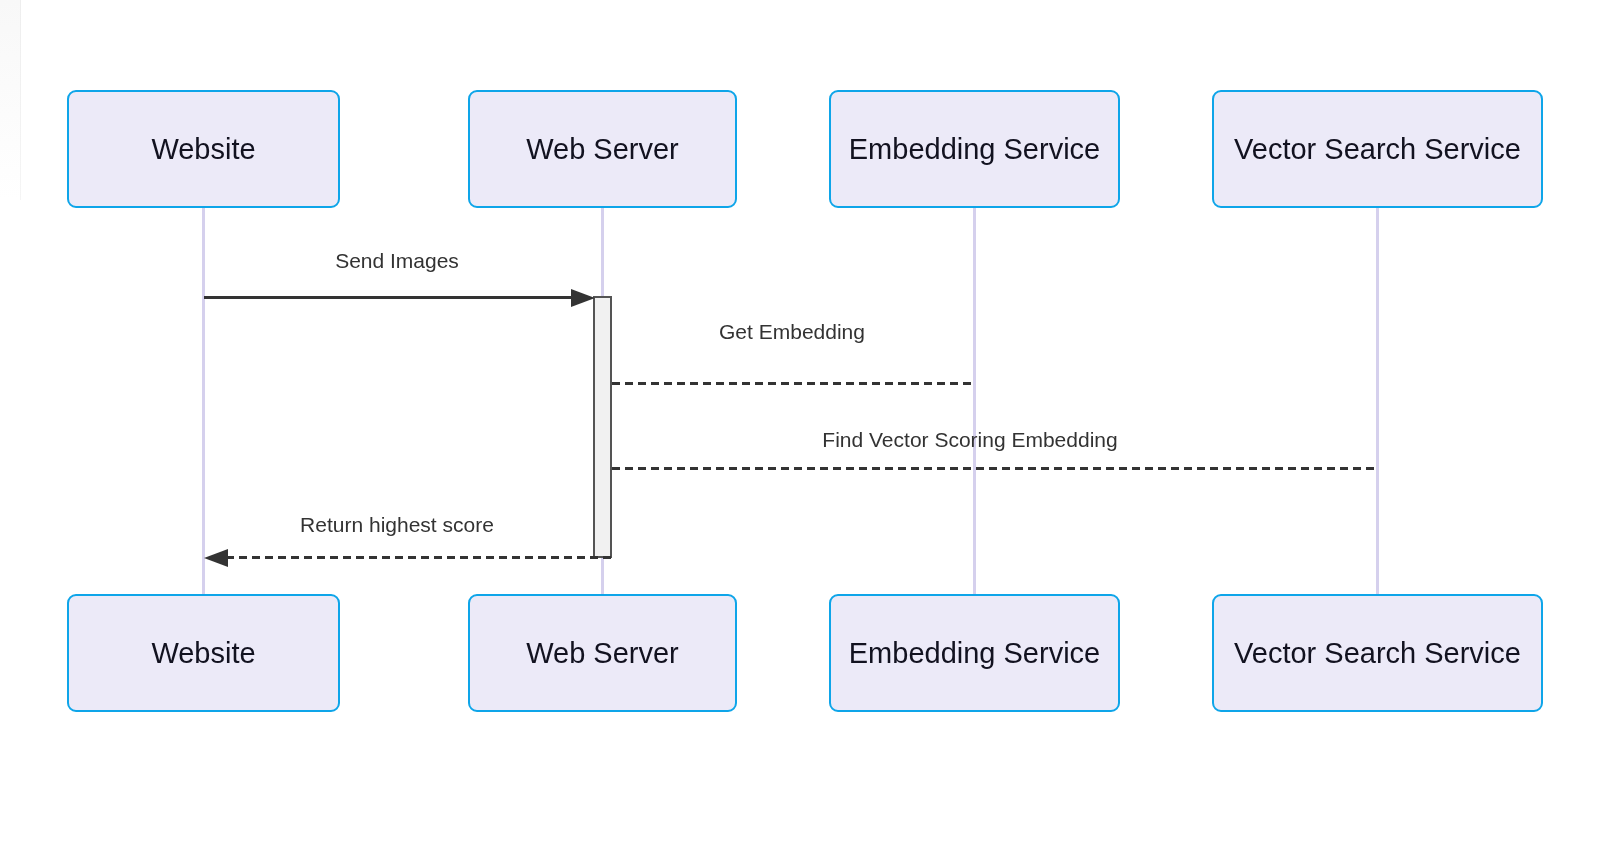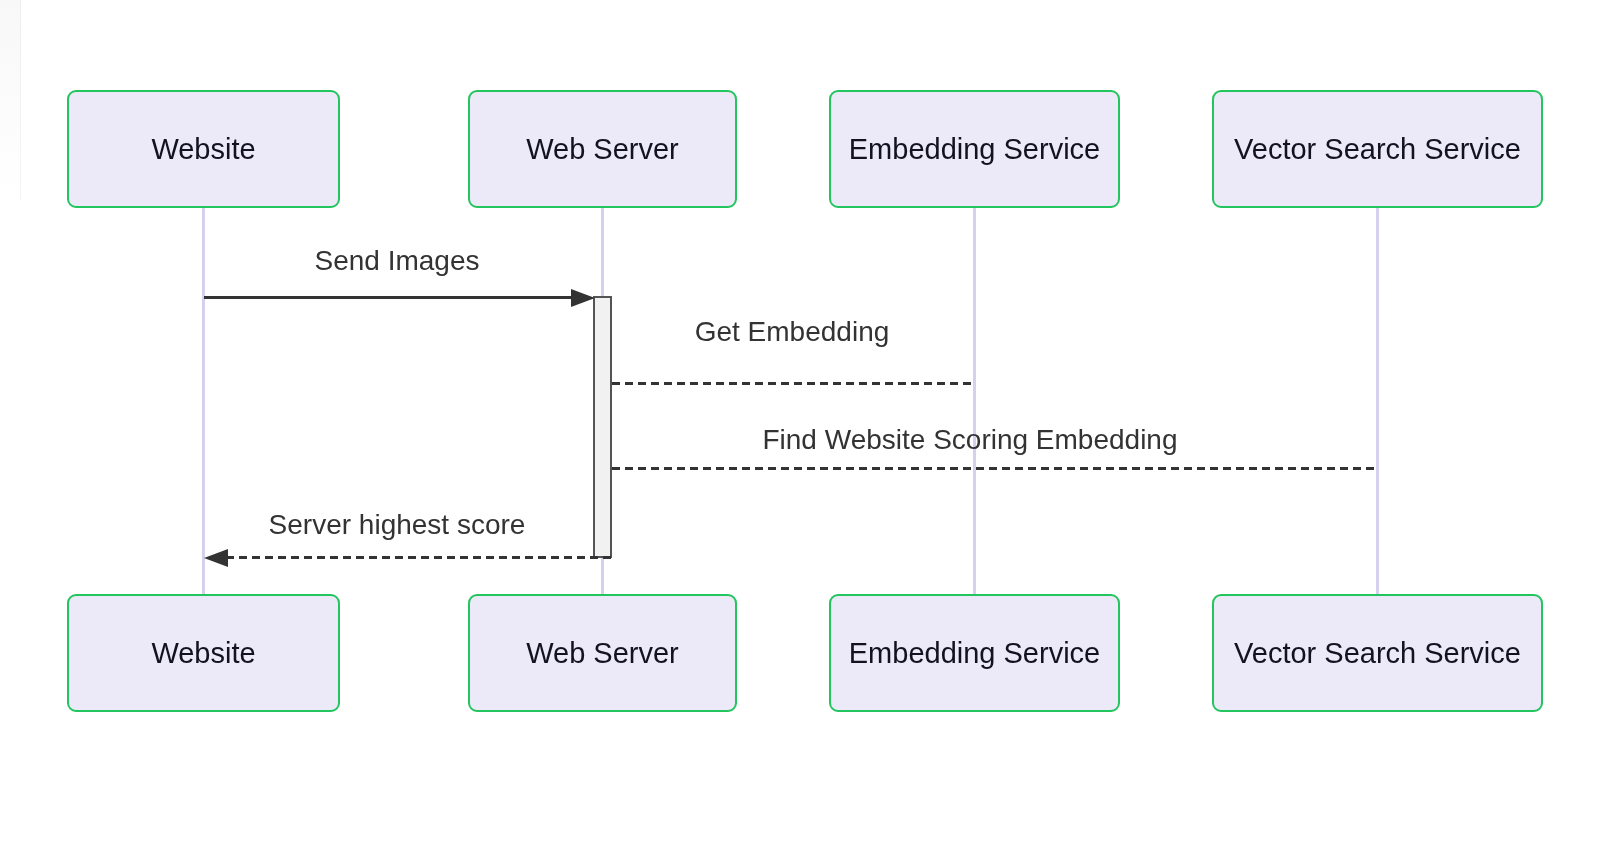--- a/index.html
+++ b/index.html
@@ -30,35 +30,35 @@
     top: 207px;
     width: 3px;
     height: 387px;
     background: #D5D0ED;
   }
   .actor {
     position: absolute;
     height: 118px;
     box-sizing: border-box;
     background: #ECEAF8;
-    border: 2px solid #22c55e;
+    border: 2px solid #0ea5e9;
     border-radius: 9px;
     display: flex;
     align-items: center;
     justify-content: center;
   }
   .actor-label {
     font-size: 29px;
     color: #121220;
     white-space: nowrap;
   }
   .msg-label {
     position: absolute;
     transform: translateX(-50%);
-    font-size: 28px;
+    font-size: 21px;
     line-height: 34px;
     color: #333333;
     white-space: nowrap;
     text-align: right;
   }
   .line-solid {
     position: absolute;
     height: 3px;
     background: #333333;
   }
@@ -121,24 +121,24 @@
     <span class="actor-label">Vector Search Service</span>
   </div>
 
   <div class="msg-label" style="left:397px; top:244px">Send Images</div>
   <div class="line-solid" style="left:204px; top:296px; width:371px"></div>
   <div class="arrow-right" style="left:571px; top:289px"></div>
 
   <div class="msg-label" style="left:792px; top:315px">Get Embedding</div>
   <div class="line-dashed" style="left:612px; top:382px; width:362px"></div>
 
-  <div class="msg-label" style="left:970px; top:423px">Find Website Scoring Embedding</div>
+  <div class="msg-label" style="left:970px; top:423px">Find Vector Scoring Embedding</div>
   <div class="line-dashed" style="left:612px; top:467px; width:765px"></div>
 
-  <div class="msg-label" style="left:397px; top:508px">Server highest score</div>
+  <div class="msg-label" style="left:397px; top:508px">Return highest score</div>
   <div class="line-dashed" style="left:226px; top:556px; width:386px"></div>
   <div class="arrow-left" style="left:204px; top:549px"></div>
 
   <div class="actor" style="left:67px;  top:594px; width:273px">
     <span class="actor-label">Website</span>
   </div>
   <div class="actor" style="left:468px; top:594px; width:269px">
     <span class="actor-label">Web Server</span>
   </div>
   <div class="actor" style="left:829px; top:594px; width:291px">

